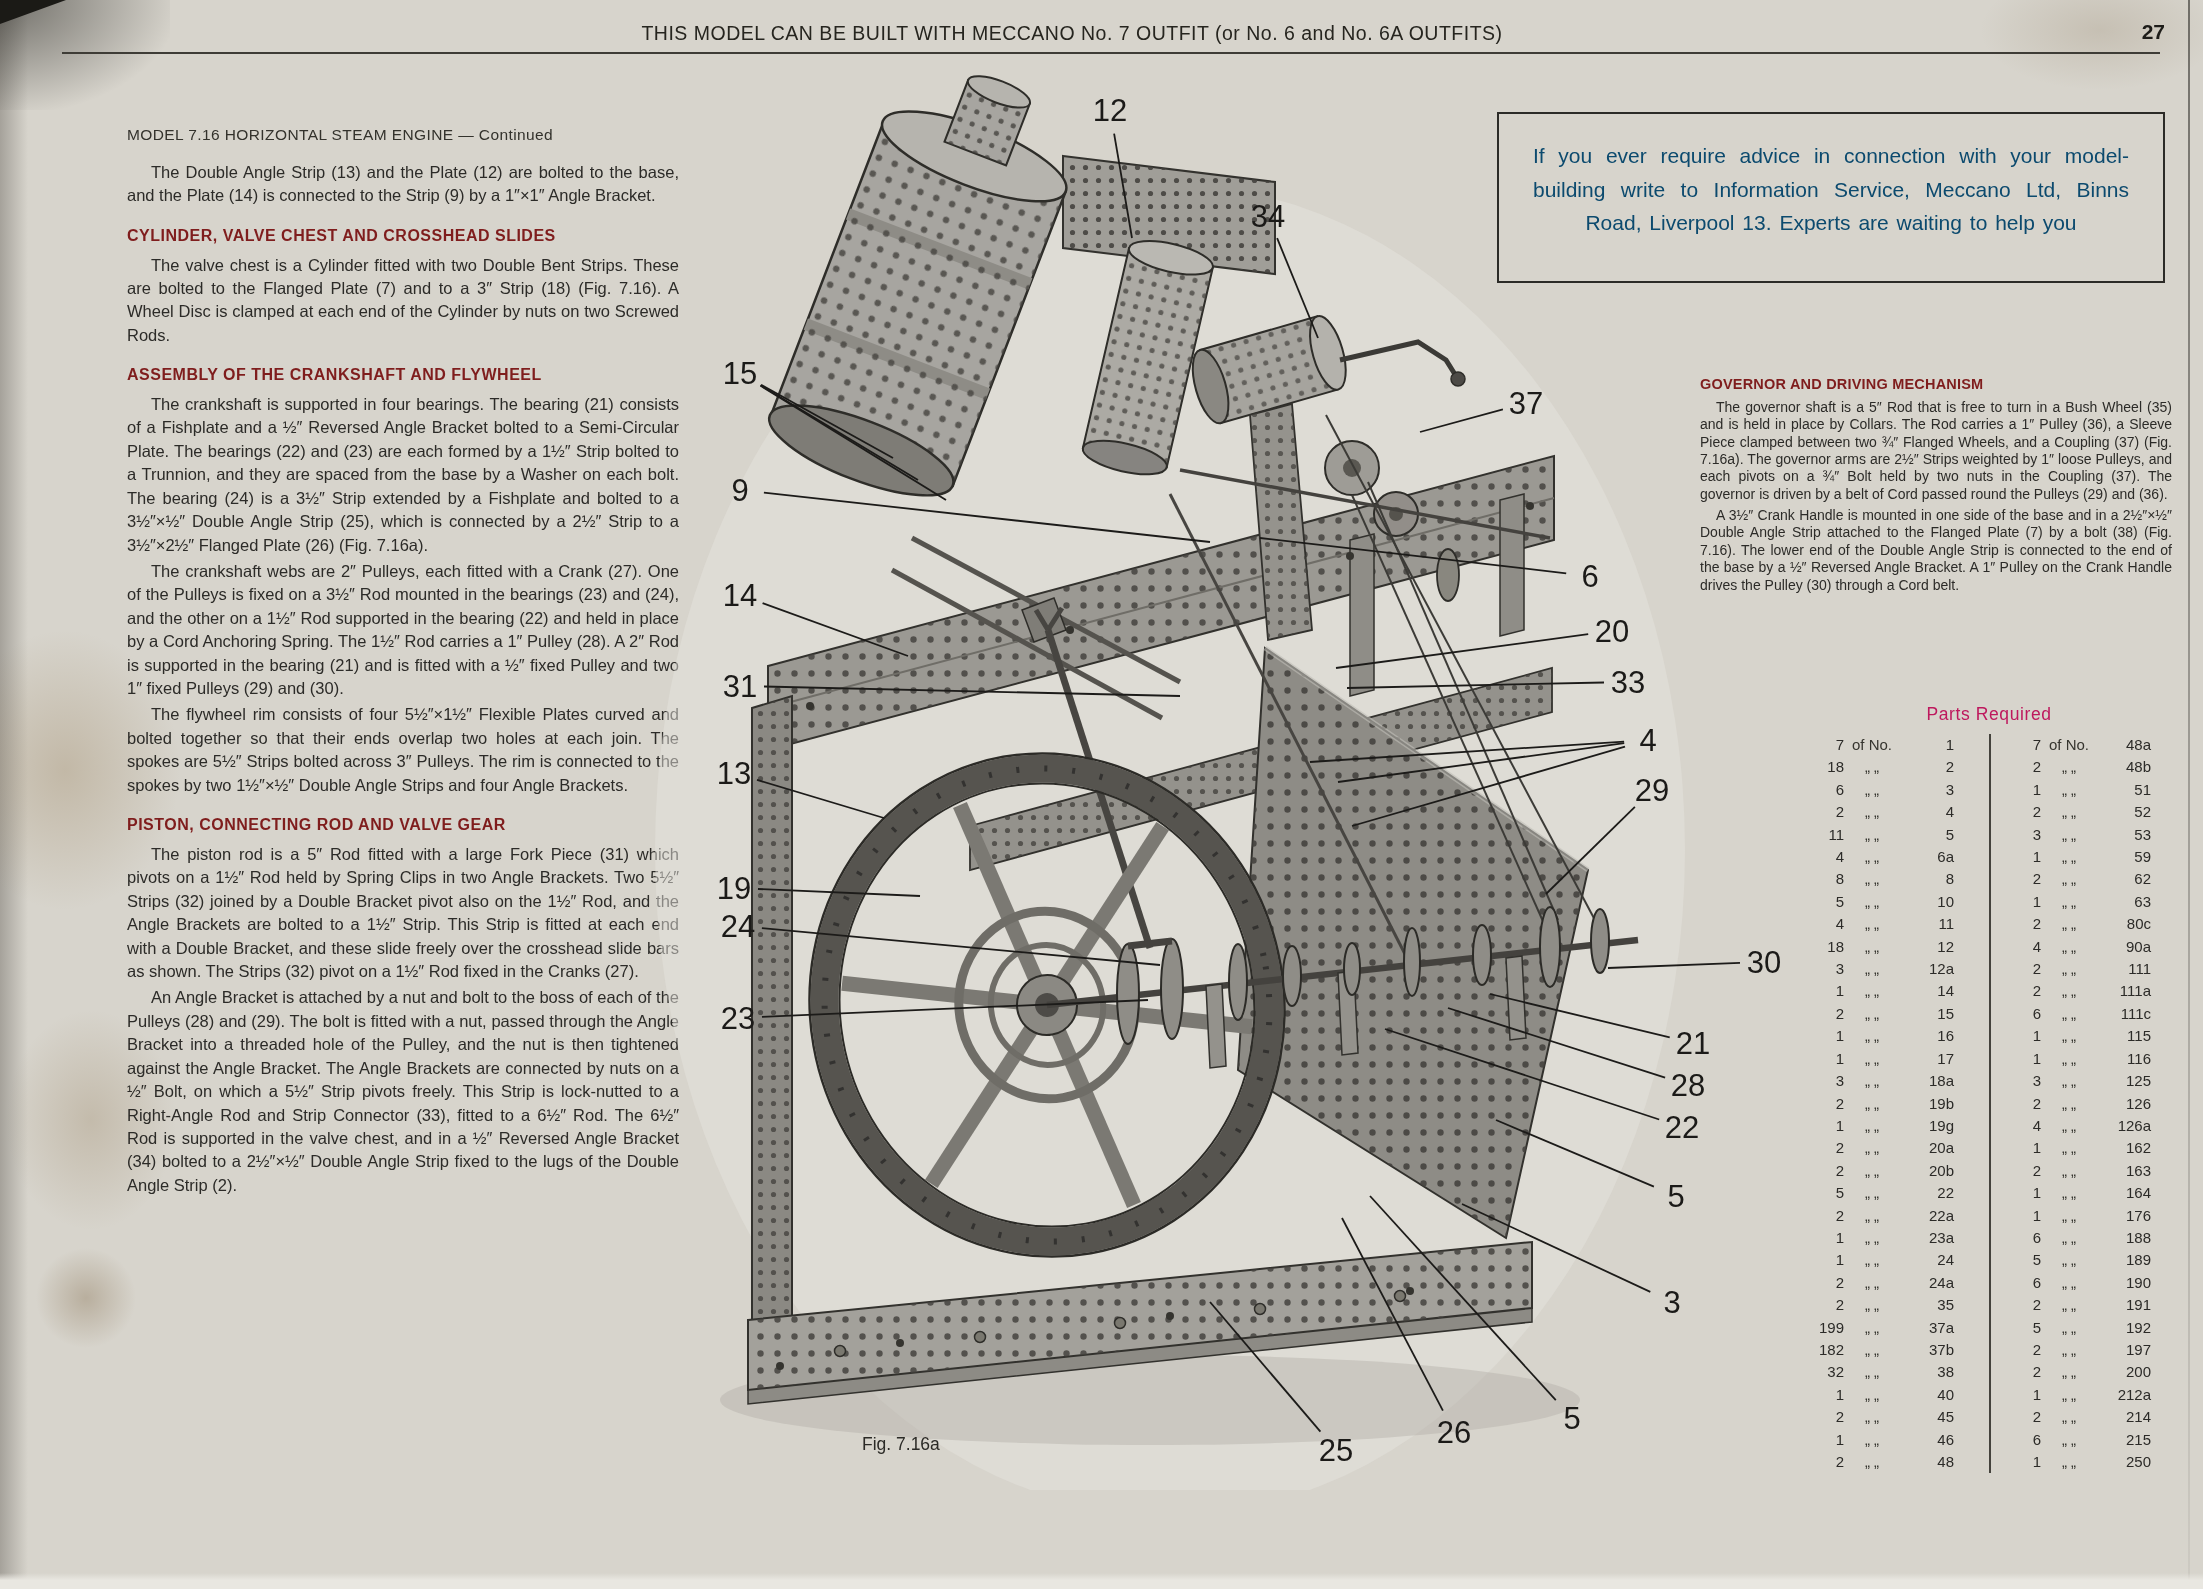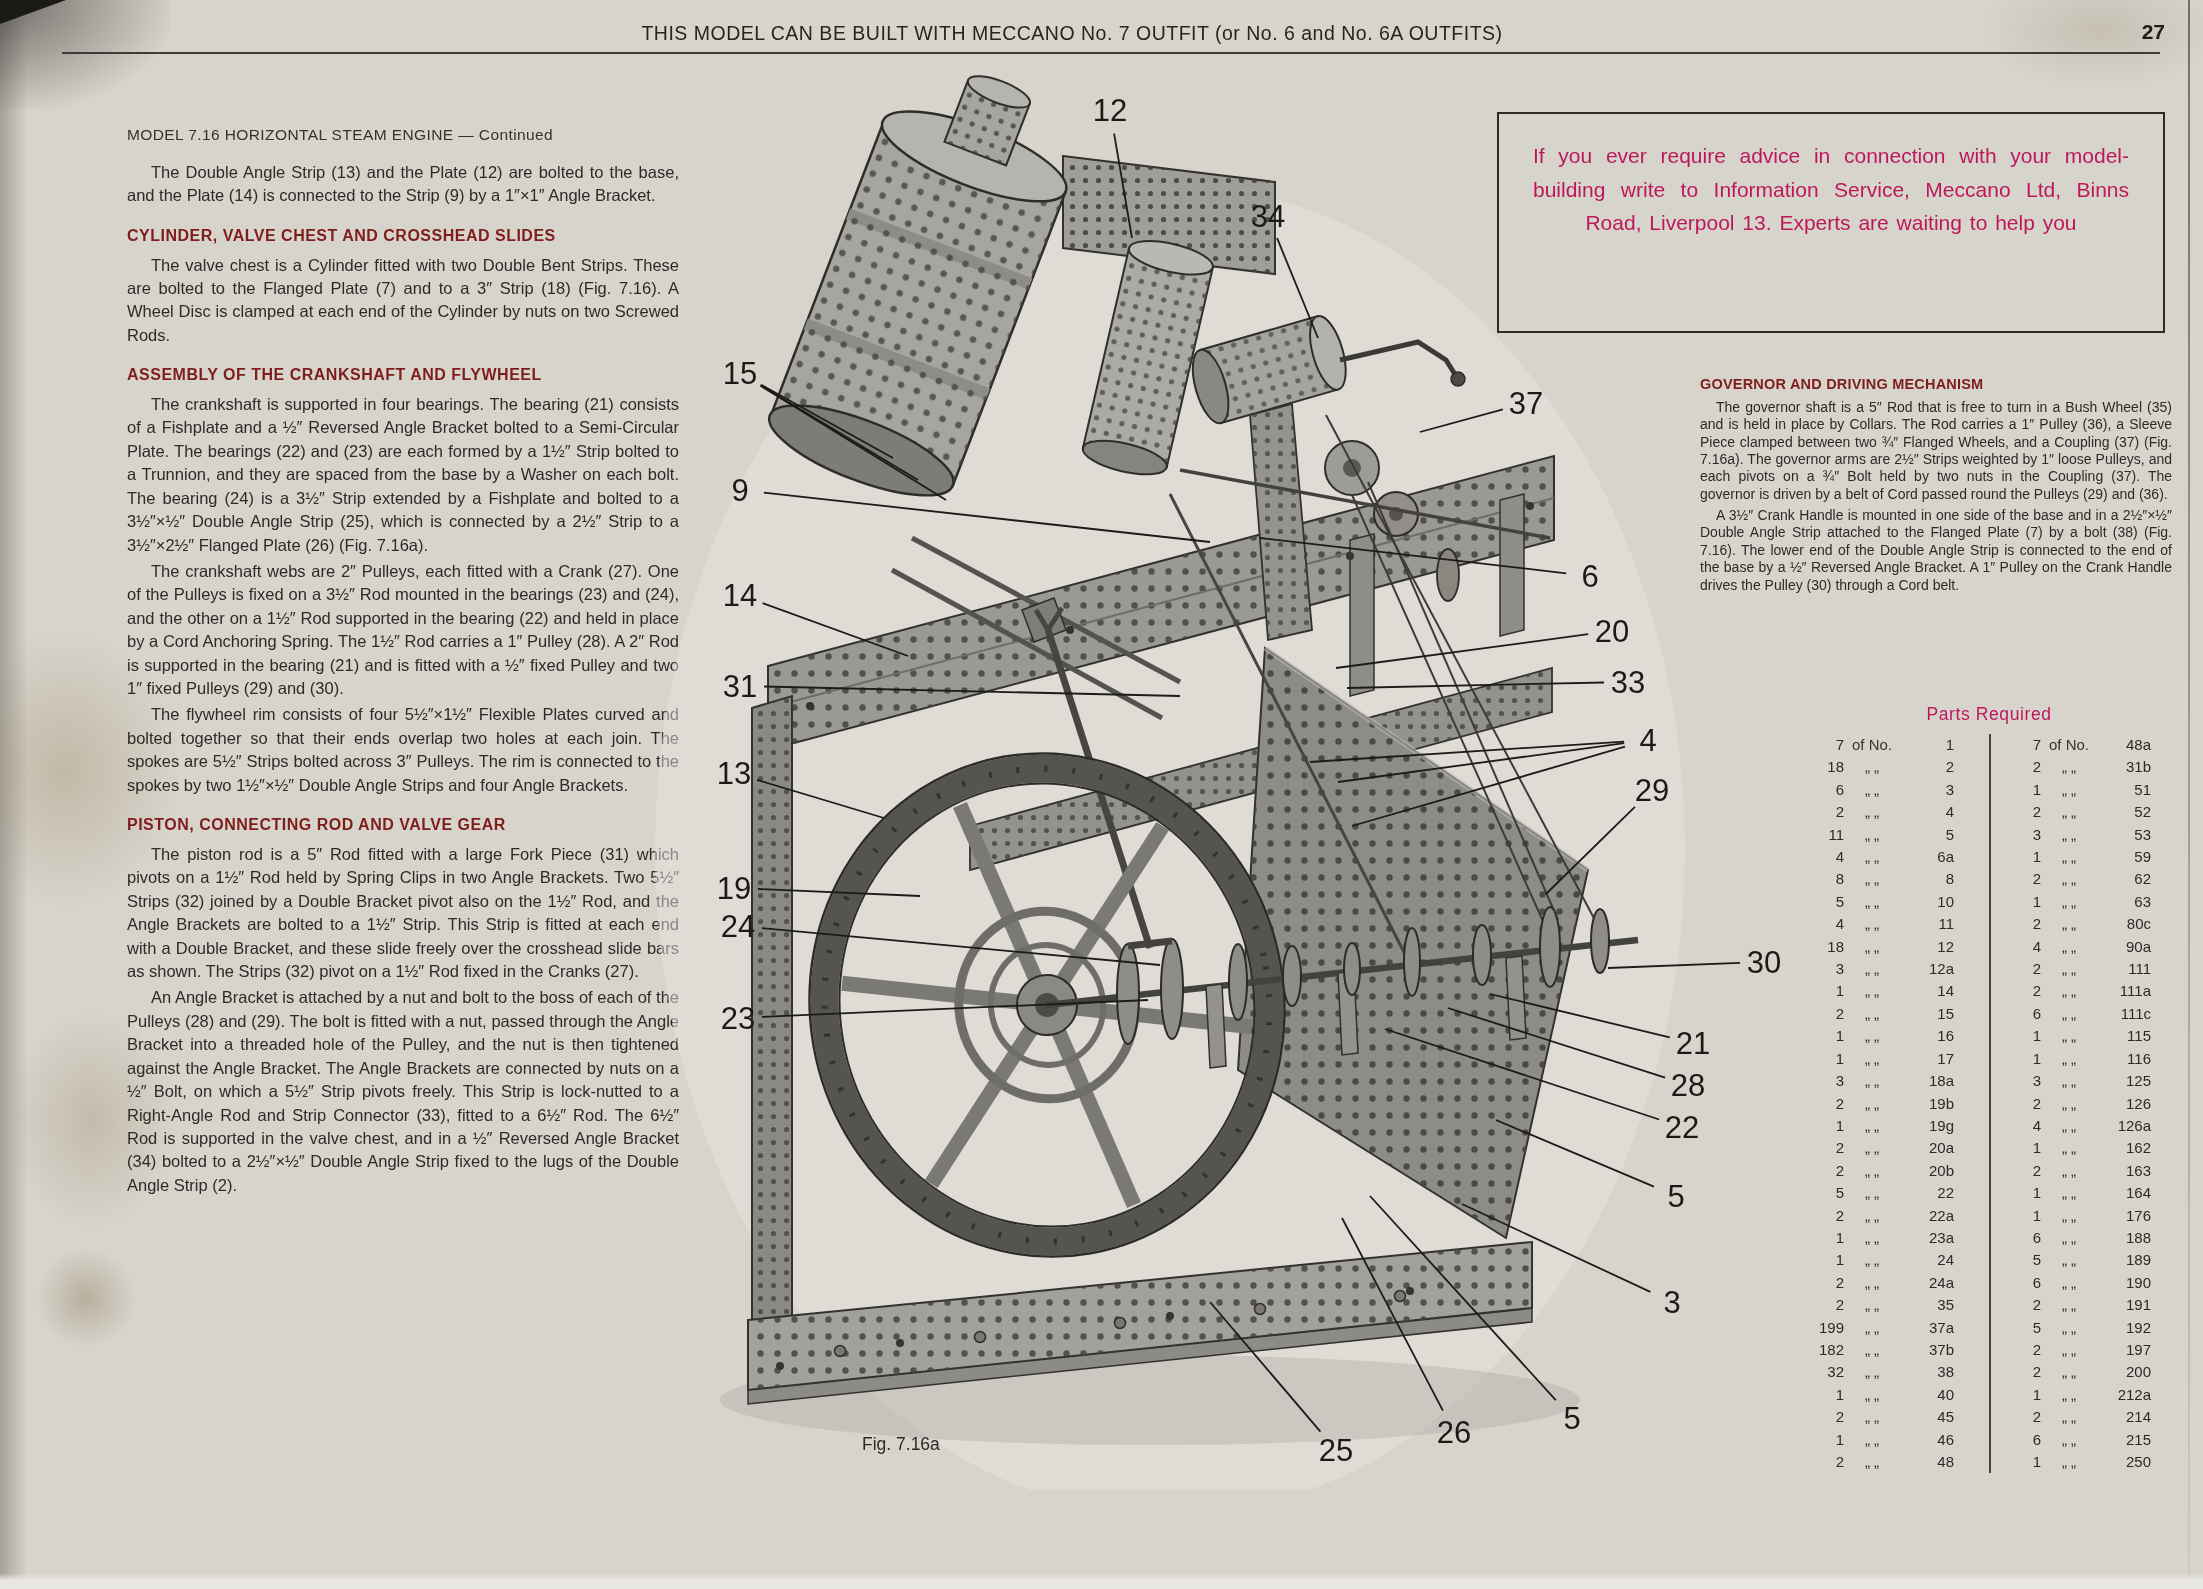--- a/index.html
+++ b/index.html
@@ -25,22 +25,22 @@
   .pagenum{position:absolute;top:20px;right:38px;font-size:21px;font-weight:bold;color:#1e1d19;}
   .rule{position:absolute;top:52px;left:62px;width:2098px;height:2px;background:#3e3c36;}
 
   
   .leftcol{position:absolute;left:92px;top:124px;width:552px;font-size:16.5px;line-height:1.42;text-align:justify;margin-left:35px;}
   .model-title{font-size:15.5px;letter-spacing:.4px;margin:0 0 15px;color:#33322c;}
   .para{margin:0 0 3px;text-indent:24px;}
   .sec-head{font-size:16px;font-weight:bold;letter-spacing:.5px;margin:17px 0 6px;color:#7f1d1d;}
 
   
-  .advice{position:absolute;left:1497px;top:112px;width:668px;height:221px;border:2.5px solid #2c2b27;
-          box-sizing:border-box;padding:25px 34px;font-size:21px;line-height:1.6;color:#be185d;
+  .advice{position:absolute;left:1497px;top:112px;width:668px;height:171px;border:2.5px solid #2c2b27;
+          box-sizing:border-box;padding:25px 34px;font-size:21px;line-height:1.6;color:#0c4a6e;
           text-align:justify;text-align-last:center;word-spacing:2px;}
 
   
   .rightcol{position:absolute;left:1700px;top:376px;width:472px;font-size:14px;line-height:1.24;text-align:justify;}
   .rightcol .sec-head{font-size:14.5px;margin:0 0 5px;letter-spacing:.2px;}
   .rightcol .para{text-indent:16px;margin:0 0 4px;}
 
   
   .parts{position:absolute;left:1806px;top:704px;width:366px;}
   .parts-title{font-size:17.5px;letter-spacing:.6px;text-align:center;margin:0 0 9px;color:#be185d;}
@@ -277,21 +277,21 @@
         </div>
       <div class="pcol right" id="pcol-right">
           <div class="prow">
             <span class="pq">7</span>
             <span class="ps">of No.</span>
             <span class="pp">48a</span>
           </div>
           <div class="prow">
             <span class="pq">2</span>
             <span class="ps">„  „</span>
-            <span class="pp">31b</span>
+            <span class="pp">48b</span>
           </div>
           <div class="prow">
             <span class="pq">1</span>
             <span class="ps">„  „</span>
             <span class="pp">51</span>
           </div>
           <div class="prow">
             <span class="pq">2</span>
             <span class="ps">„  „</span>
             <span class="pp">52</span>

